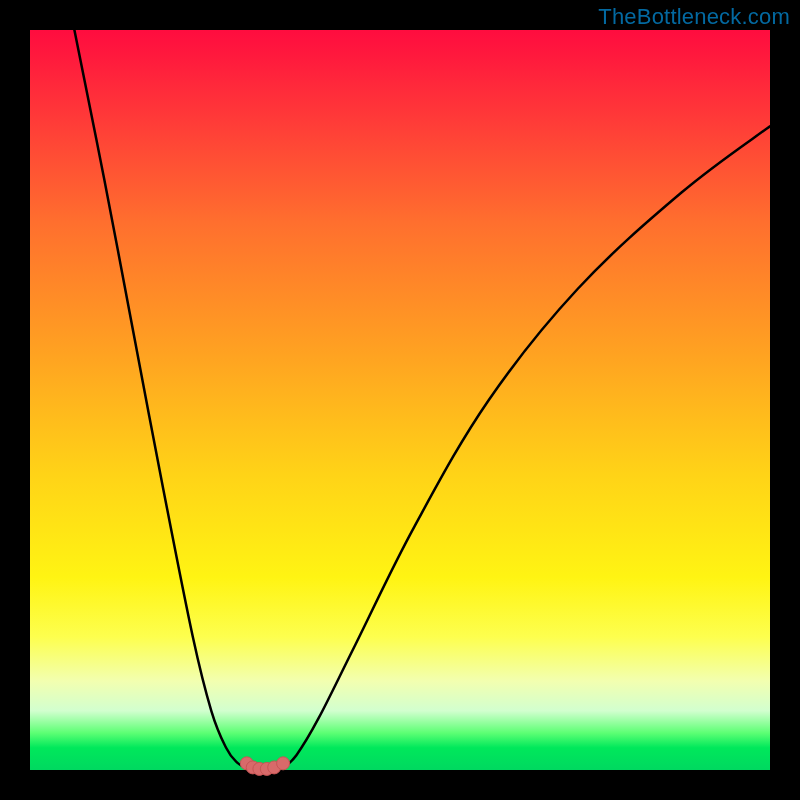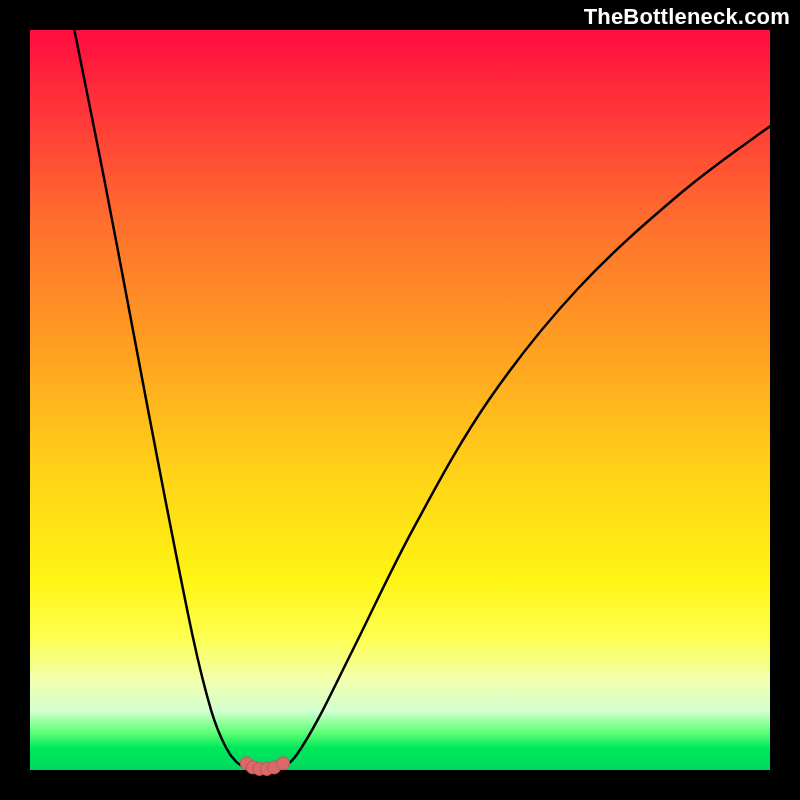--- a/index.html
+++ b/index.html
@@ -13,23 +13,23 @@
   .frame {
     position: relative;
     width: 800px;
     height: 800px;
     background: #000;
   }
   .watermark {
     position: absolute;
     top: 4px;
     right: 10px;
-    color: #ffffff;
+    color: #0369a1;
     font-size: 22px;
-    font-weight: 700;
+    font-weight: 400;
     z-index: 50;
     letter-spacing: 0.2px;
   }
   .plot-area {
     position: absolute;
     left: 30px;
     top: 30px;
     width: 740px;
     height: 740px;
     background: linear-gradient(to bottom,

